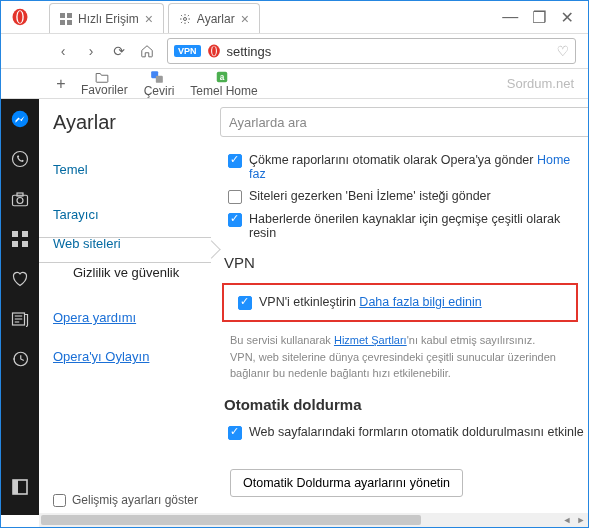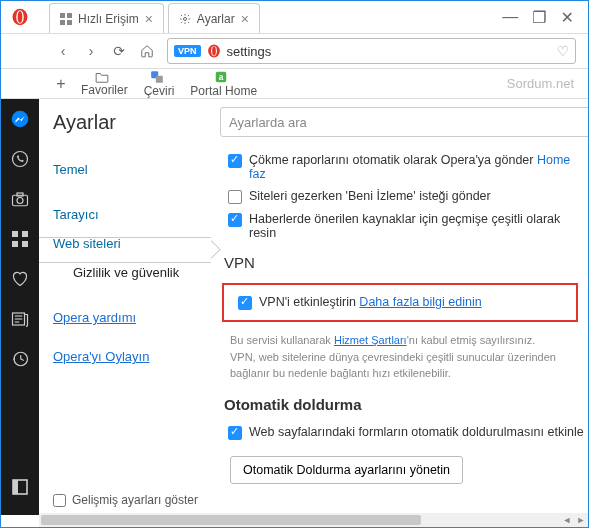--- a/index.html
+++ b/index.html
@@ -51,21 +51,21 @@
 .row { display: flex; align-items: flex-start; gap: 7px; font-size: 12.5px; color: #333; margin-bottom: 8px; padding-left: 16px; }
 .cb { width: 14px; height: 14px; border: 1px solid #888; border-radius: 2px; flex-shrink: 0; margin-top: 1px; position: relative; }
 .cb.checked { background: #1e90ff; border-color: #1e90ff; }
 .cb.checked::after { content: "✓"; color: #fff; font-size: 11px; position: absolute; top: -2px; left: 1px; }
 .row .lnk { color: #1a6fd6; cursor: pointer; }
 
 .sect-h { font-size: 15px; color: #333; margin: 14px 0 12px 12px; font-weight: normal; }
 .highlight-box { border: 2px solid #e3342b; padding: 10px 8px 10px 10px; margin: 0 10px 10px 10px; }
 .small-txt { font-size: 11px; color: #888; line-height: 1.5; padding: 0 14px 0 18px; }
 .small-txt .lnk2 { color: #1a6fd6; text-decoration: underline; cursor: pointer; text-align: right; }
-.btn { border: 1px solid #bbb; background: #fff; height: 28px; padding: 0 12px; font-size: 12.5px; border-radius: 3px; cursor: pointer; margin: 8px 0 0 18px; }
+.btn { border: 1px solid #bbb; background: #fff; height: 28px; padding: 0 12px; font-size: 12.5px; border-radius: 3px; cursor: pointer; margin: 21px 0 0 18px; }
 
 .sel-indicator { position: absolute; left: 38px; top: 236px; width: 172px; height: 26px; border-top: 1px solid #ccc; border-bottom: 1px solid #ccc; pointer-events: none; }
 .sel-indicator::after { content: ""; position: absolute; right: -7px; top: 5px; width: 12px; height: 12px; border-top: 1px solid #ccc; border-right: 1px solid #ccc; transform: rotate(45deg); background: #fff; }
 
 .hscroll { position: absolute; left: 38px; right: 0; bottom: 0; height: 14px; background: #f0f0f0; display: flex; align-items: center; }
 .hscroll .thumb { height: 10px; background: #c8c8c8; border-radius: 2px; width: 380px; margin-left: 2px; }
 .hscroll .arrow { width: 14px; text-align: center; color: #888; font-size: 9px; }
 .hscroll .spacer { flex: 1; }
 
 .underline { text-decoration: underline; }
@@ -152,21 +152,21 @@
       </span>
     <span>Çeviri</span>
   </div>
   <div class="bm">
     <span class="ico">
         <svg width="14" height="14" viewBox="0 0 24 24">
           <rect x="3" y="3" width="18" height="18" rx="3" fill="#4caf50"></rect>
           <text x="12" y="17" text-anchor="middle" fill="#fff" font-size="14" font-weight="bold">a</text>
         </svg>
       </span>
-    <span>Portal Home</span>
+    <span>Temel Home</span>
   </div>
   <div class="watermark">Sordum.net</div>
 </div>
 
 <div class="content">
   <div class="sidebar">
     <div class="sico">
         <svg width="18" height="18" viewBox="0 0 24 24">
           <circle cx="12" cy="12" r="11" fill="#0084ff"></circle>
           <path d="M6 14l4-4 3 3 5-5-4 7-3-3-5 5z" fill="#fff"></path>

